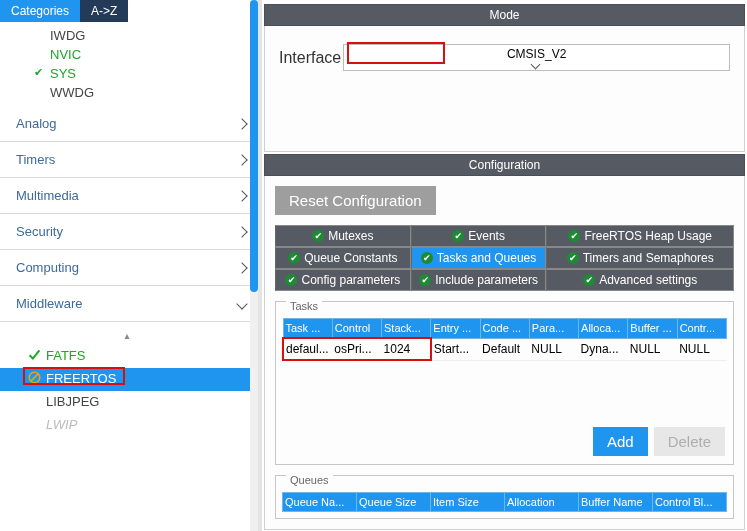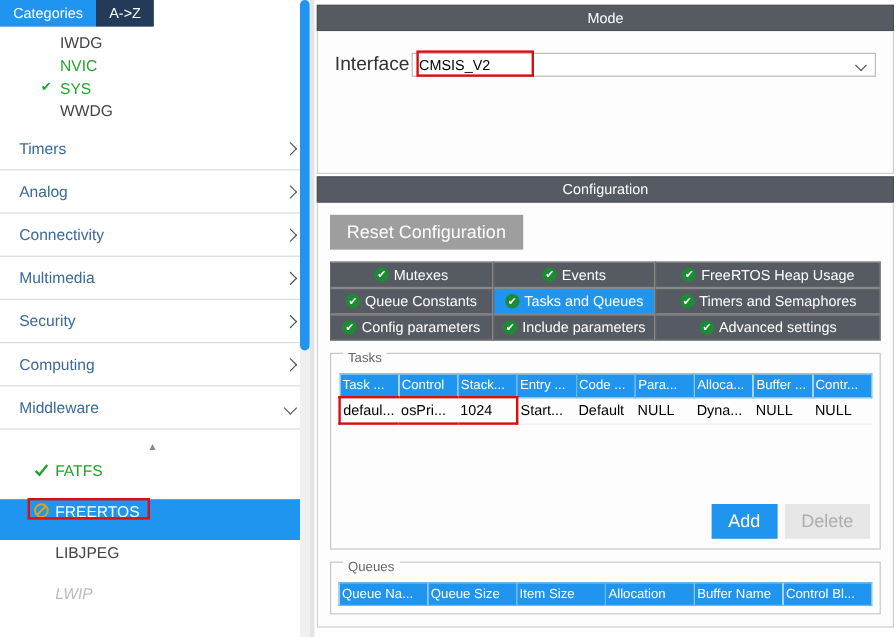--- a/index.html
+++ b/index.html
@@ -16,21 +16,21 @@
   .cat-tree { padding:4px 0 4px 16px; }
   .tree-node { font-size:13px; color:#444; padding:2px 0 2px 34px; position:relative; }
   .tree-node.green { color:#1fa52b; }
   .tree-node .chk::before { content:"✔"; font-size:11px; color:#1fa52b; position:absolute; left:18px; top:2px;}
   .cat-section { border-bottom:1px solid #d9dbdd; padding:10px 8px 10px 16px; display:flex; justify-content:space-between; align-items:center; cursor:pointer;}
   .cat-section .label { font-size:13px; color:#3b6a9b; }
   .chevron { width:8px; height:8px; border-right:1.5px solid #555; border-bottom:1.5px solid #555; transform:rotate(-45deg);}
   .chevron.down{ transform:rotate(45deg);}
   .mw-list { padding:6px 0 0 0;}
   .mw-collapse-handle { text-align:center; font-size:10px; color:#888; padding:2px 0 4px 0;}
-  .mw-item { font-size:13px; padding:3px 0 16px 46px; position:relative; }
+  .mw-item { font-size:13px; padding:3px 0 5px 46px; position:relative; }
   .mw-item .item-icon { position:absolute; left:28px; top:3px; width:13px; height:13px; }
   .mw-fatfs { color:#1fa52b; }
   .mw-freertos { background:#2095ef; color:#fff; }
   .mw-libjpeg { color:#444; }
   .mw-lwip { color:#bbb; font-style:italic; }
   .redbox-free { position:absolute; left:23px; top:-1px; width:102px; height:18px; border:2px solid #d90e0e; pointer-events:none;}
   
   .panel-header { background:#565a62; color:#fff; font-size:12px; text-align:center; padding:3px 0; border:1px solid #4b4e55; margin-top:2px;}
   .mode-body { background:#fdfdfd; padding:18px 14px 80px 14px; border:1px solid #d0d0d0; border-top:none; position:relative;}
   .mode-row { display:flex; align-items:center; gap:2px;}
@@ -67,29 +67,25 @@
     <div class="tab inactive">A-&gt;Z</div>
   </div>
   <div class="cat-tree">
     <div class="tree-node">IWDG</div>
     <div class="tree-node green">NVIC</div>
     <div class="tree-node green"><span class="chk"></span><span>SYS</span></div>
     <div class="tree-node">WWDG</div>
   </div>
 
   <div class="cat-section">
+      <span class="label">Analog</span>
+      <span class="chevron"></span>
+    </div>
+  <div class="cat-section">
       <span class="label">Timers</span>
-      <span class="chevron"></span>
-    </div>
-  <div class="cat-section">
-      <span class="label">Analog</span>
-      <span class="chevron"></span>
-    </div>
-  <div class="cat-section">
-      <span class="label">Connectivity</span>
       <span class="chevron"></span>
     </div>
   <div class="cat-section">
       <span class="label">Multimedia</span>
       <span class="chevron"></span>
     </div>
   <div class="cat-section">
       <span class="label">Security</span>
       <span class="chevron"></span>
     </div>
@@ -125,21 +121,21 @@
   <div class="scrollbar-track"></div>
   <div class="scrollbar-thumb"></div>
 </div>
 
 <div class="right-panel">
 
   <div class="panel-header">Mode</div>
   <div class="mode-body">
     <div class="mode-row">
       <span class="mode-label">Interface</span>
-      <div class="mode-select" style="position:relative;">
+      <div class="mode-select" style="position:relative;flex-direction:column;">
         <span>CMSIS_V2</span>
         <span class="caret"></span>
         <span class="redbox-interface"></span>
       </div>
     </div>
   </div>
 
   <div class="panel-header">Configuration</div>
   <div class="config-body">
     <button class="btn btn-gray">Reset Configuration</button>

